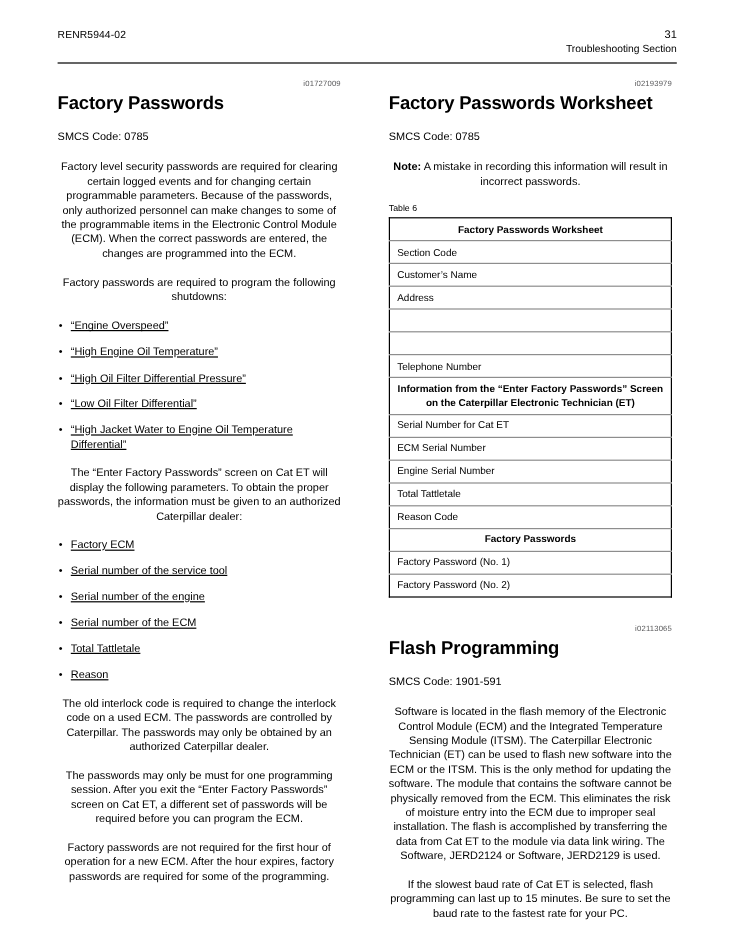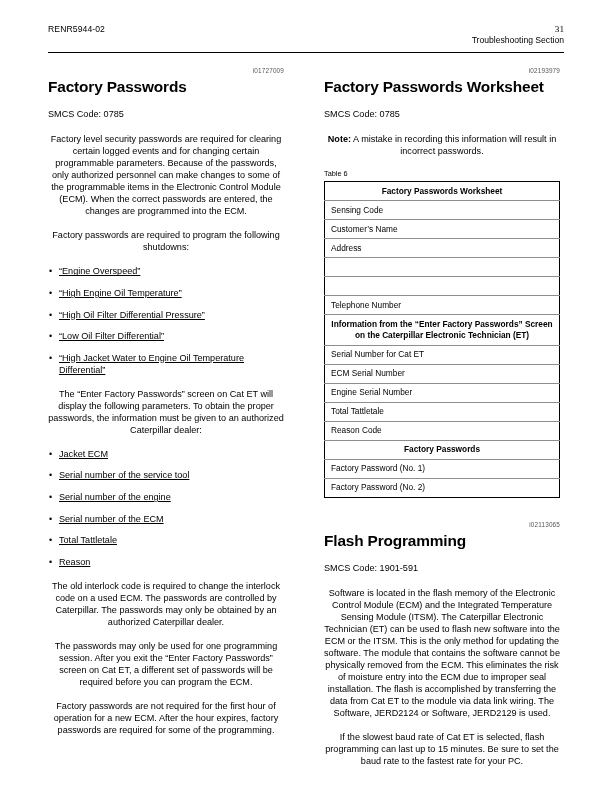--- a/index.html
+++ b/index.html
@@ -40,21 +40,20 @@
   }
   .folio-wrap {
     position: absolute;
     right: 0;
     top: 0;
     text-align: right;
   }
   .folio-number {
     font-size: 9.2px;
     line-height: 11px;
-    font-family: Liberation Serif, serif;
   }
   .section-name {
     font-size: 8.6px;
     line-height: 11px;
     white-space: nowrap;
   }
   .header-rule {
     position: absolute;
     left: 48px;
     right: 48px;
@@ -198,31 +197,31 @@
       <li>“Engine Overspeed”</li>
       <li>“High Engine Oil Temperature”</li>
       <li>“High Oil Filter Differential Pressure”</li>
       <li>“Low Oil Filter Differential”</li>
       <li>“High Jacket Water to Engine Oil Temperature Differential”</li>
     </ul>
 
     <p class="body after-bullets">The “Enter Factory Passwords” screen on Cat ET will display the following parameters. To obtain the proper passwords, the information must be given to an authorized Caterpillar dealer:</p>
 
     <ul class="bullets">
-      <li>Jacket ECM</li>
+      <li>Factory ECM</li>
       <li>Serial number of the service tool</li>
       <li>Serial number of the engine</li>
       <li>Serial number of the ECM</li>
       <li>Total Tattletale</li>
       <li>Reason</li>
     </ul>
 
     <p class="body after-bullets">The old interlock code is required to change the interlock code on a used ECM. The passwords are controlled by Caterpillar. The passwords may only be obtained by an authorized Caterpillar dealer.</p>
 
-    <p class="body">The passwords may only be used for one programming session. After you exit the “Enter Factory Passwords” screen on Cat ET, a different set of passwords will be required before you can program the ECM.</p>
+    <p class="body">The passwords may only be must for one programming session. After you exit the “Enter Factory Passwords” screen on Cat ET, a different set of passwords will be required before you can program the ECM.</p>
 
     <p class="body">Factory passwords are not required for the first hour of operation for a new ECM. After the hour expires, factory passwords are required for some of the programming.</p>
   </div>
 
   <div class="col col-right">
 
     <div class="artno">i02193979</div>
 
     <h1 class="sec-title">Factory Passwords Worksheet</h1>
 
@@ -236,21 +235,21 @@
     </p>
 
     <div class="table-caption">Table 6</div>
 
     <table class="worksheet">
       <tbody>
         <tr>
             <td class="hdr">Factory Passwords Worksheet</td>
           </tr>
         <tr>
-            <td>Sensing Code</td>
+            <td>Section Code</td>
           </tr>
         <tr>
             <td>Customer’s Name</td>
           </tr>
         <tr>
             <td>Address</td>
           </tr>
         <tr>
             <td class="blank"></td>
           </tr>

